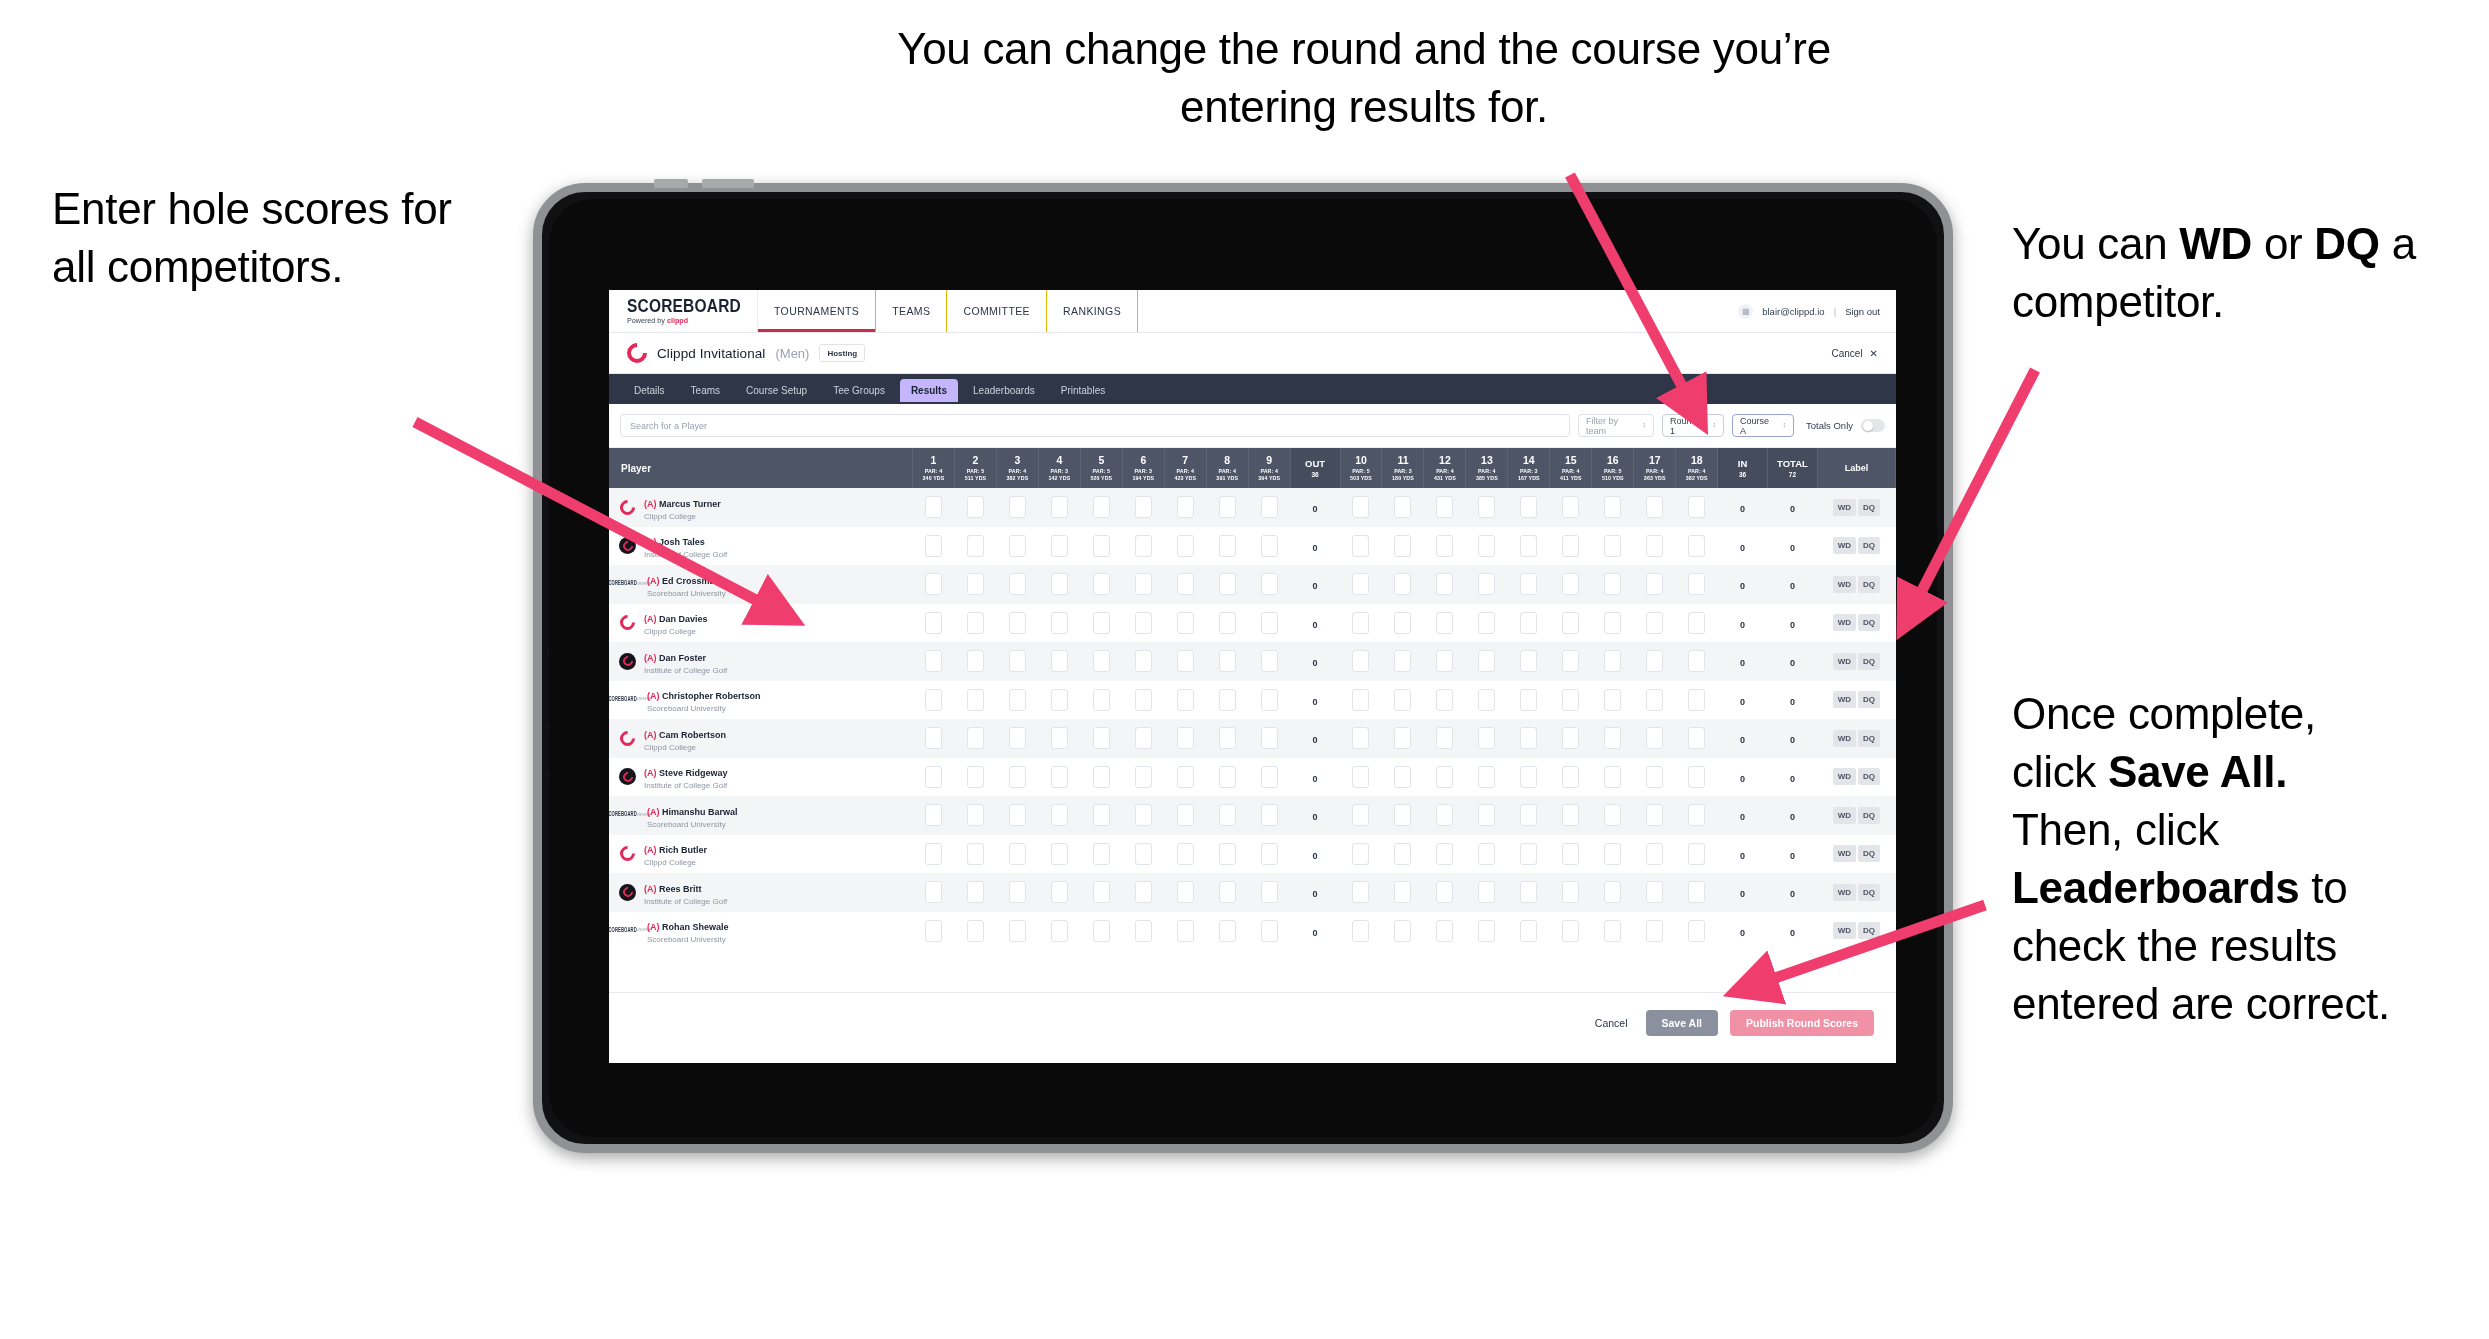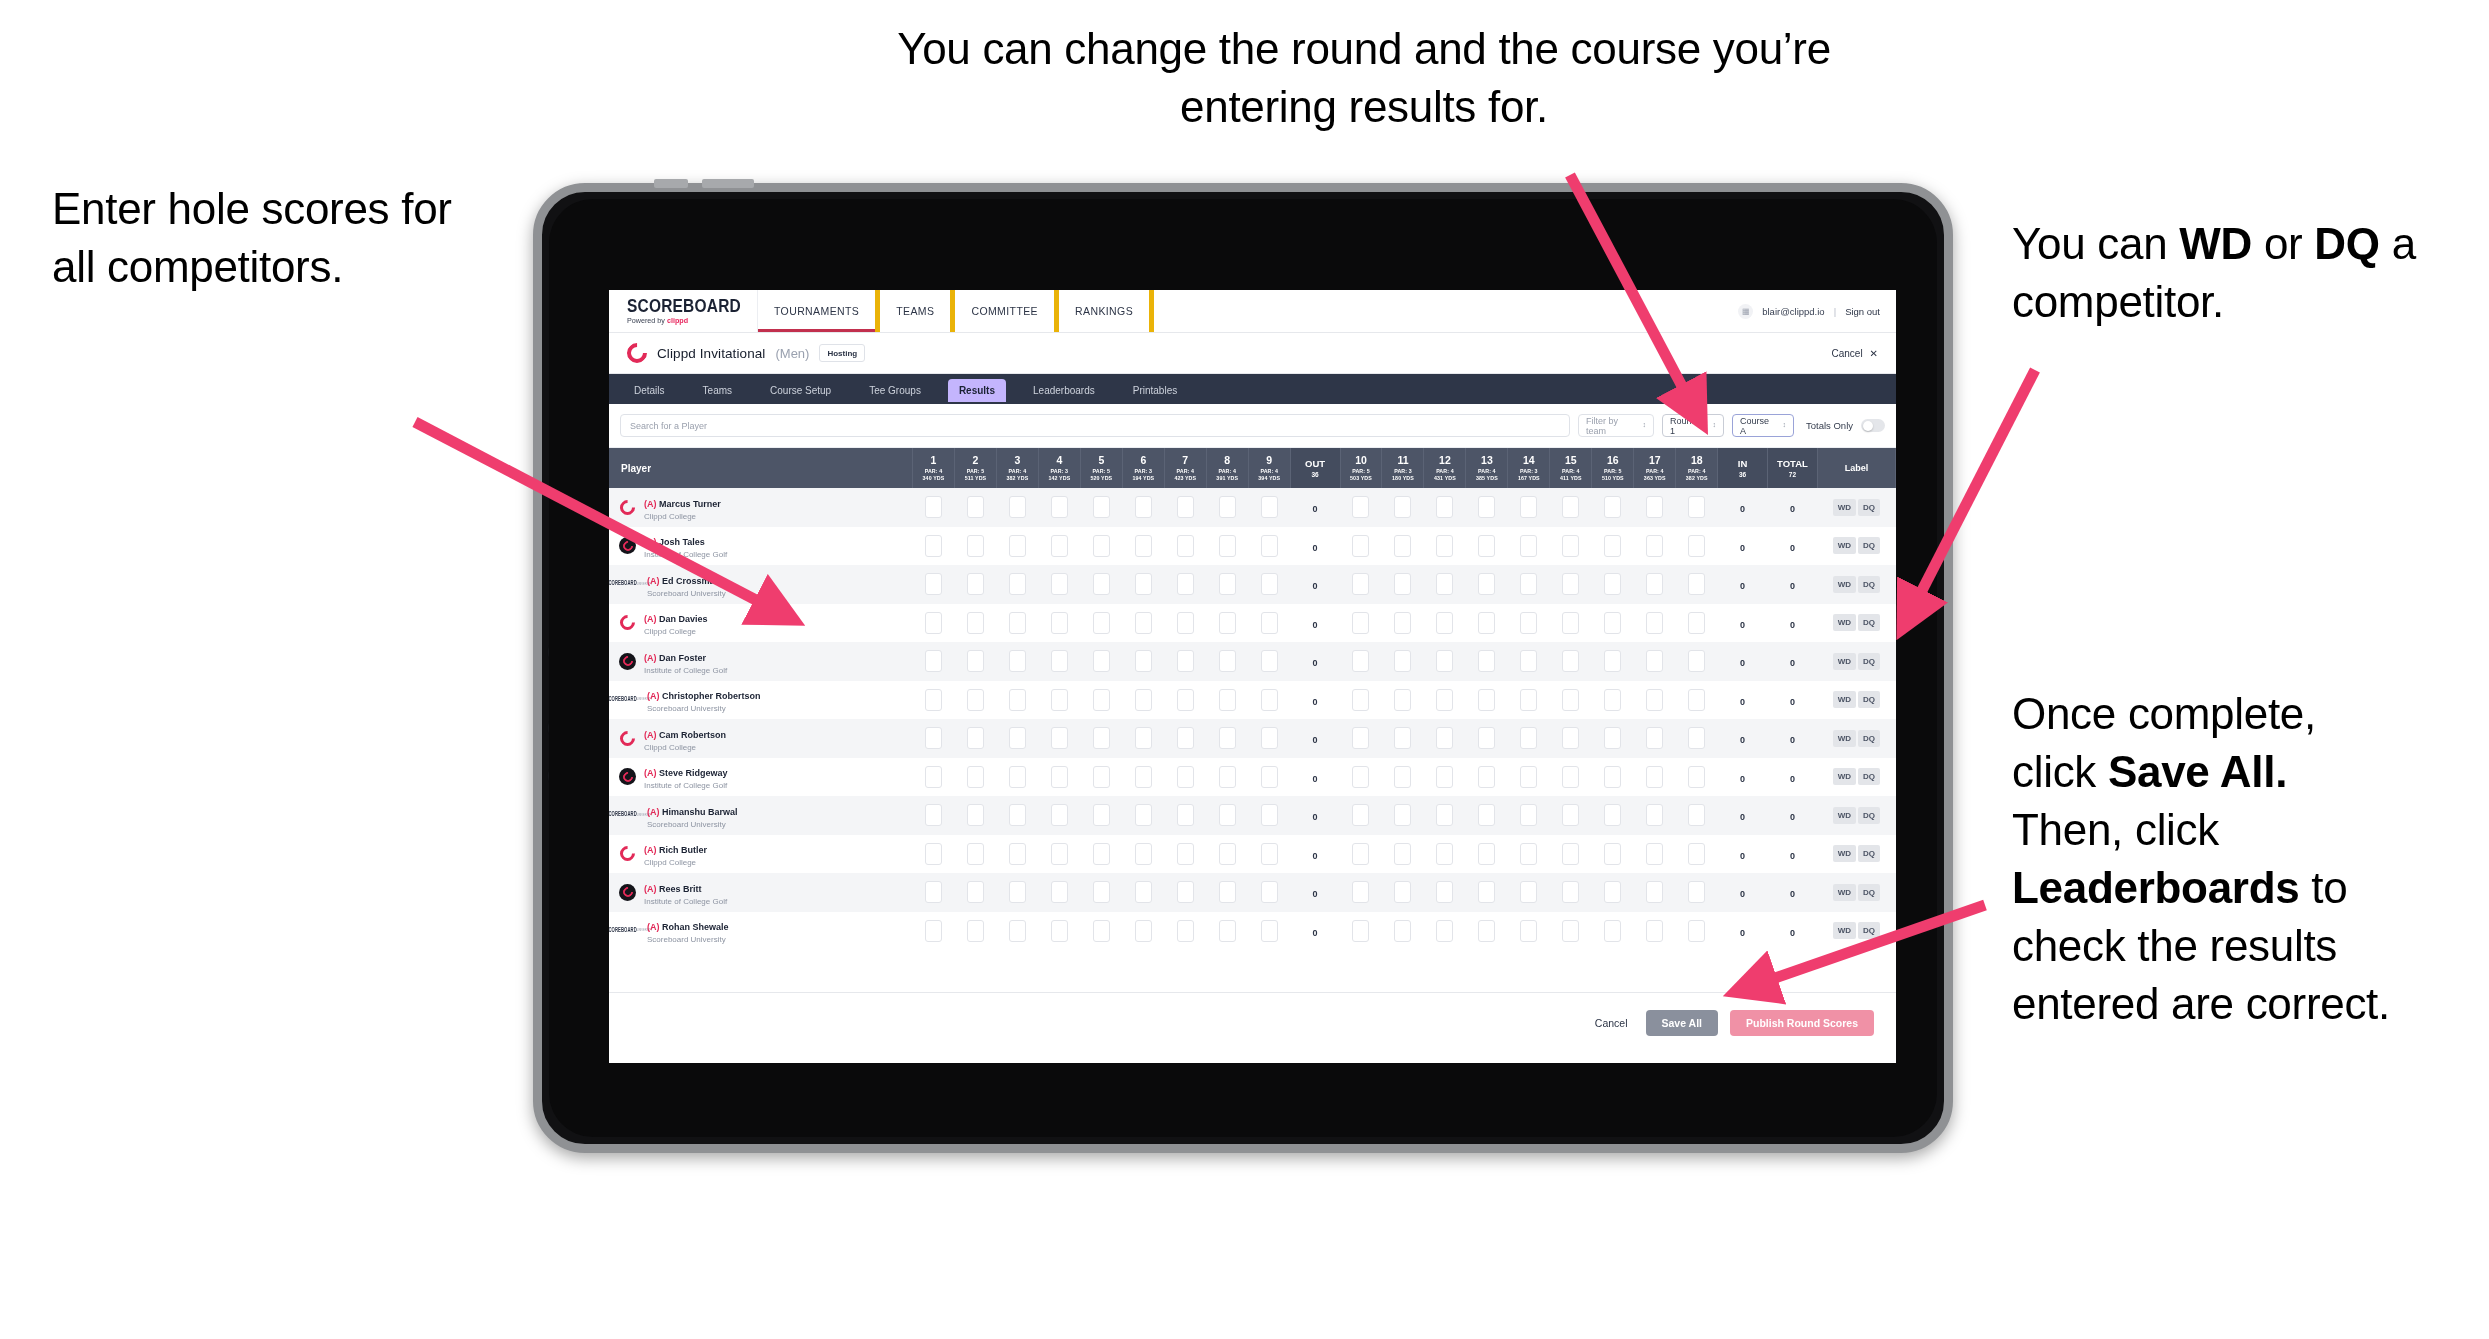--- a/index.html
+++ b/index.html
@@ -70,21 +70,21 @@
     font-weight: 700; font-size: 15.5px; letter-spacing: .2px;
     color: #1b2233; transform: scaleY(1.18); display:block;
   }
   .logo-sub { font-size: 7.2px; color: #3b4253; margin-top: 4px; display:block; }
   .logo-sub .pink { color: #e8275f; font-weight: 700; }
 
   .topnav { display: flex; height: 100%; align-items: stretch; }
   .topnav-item {
     display: flex; align-items: center; padding: 0 16px;
     font-size: 10.5px; color: #2c3446; letter-spacing: .4px; font-weight: 500;
-    border-right: 5px solid #eab308; cursor: pointer;
+    border-right: 1px solid #eab308; cursor: pointer;
   }
   .topnav-item:first-child { border-left: 1px solid #eceef2; }
   .topnav-item.active { box-shadow: inset 0 -3px 0 #c2304e; }
   .topbar-right {
     margin-left: auto; display: flex; align-items: center; gap: 9px;
     padding-right: 16px; font-size: 9.5px; color: #3a4254;
   }
   .grid-ico {
     width: 15px; height: 15px; border-radius: 50%; background: #f1f2f5;
     display: flex; align-items: center; justify-content: center; color:#9aa0ad; font-size:8px;
@@ -105,21 +105,21 @@
   .tourn-name { font-size: 13.5px; color:#161d2b; font-weight:500; letter-spacing:.1px; }
   .tourn-gender { font-size: 13px; color:#9aa1af; }
   .hosting-chip {
     font-size: 8px; font-weight: 700; color:#2c3446; border:1px solid #dfe2e8;
     border-radius: 3px; padding: 3.5px 7px; background:#fff;
   }
   .tourn-right { margin-left:auto; display:flex; align-items:center; gap:7px; font-size:10px; color:#2c3446; cursor:pointer;}
 
   
   .tabbar {
-    height: 30px; background: #2e3648; display: flex; align-items: flex-end; padding: 0 14px; gap: 16px;
+    height: 30px; background: #2e3648; display: flex; align-items: flex-end; padding: 0 14px; gap: 4px;
   }
   .tab {
     font-size: 10px; color: #cdd2dc; padding: 6px 11px; border-radius: 4px 4px 0 0; cursor:pointer;
     margin-bottom: 2px;
   }
   .tab.active { background: #c4b5fd; color: #1b2233; font-weight: 700; }
 
   
   .filterbar {
     height: 43px; display: flex; align-items: center; gap: 8px; padding: 0 11px;

